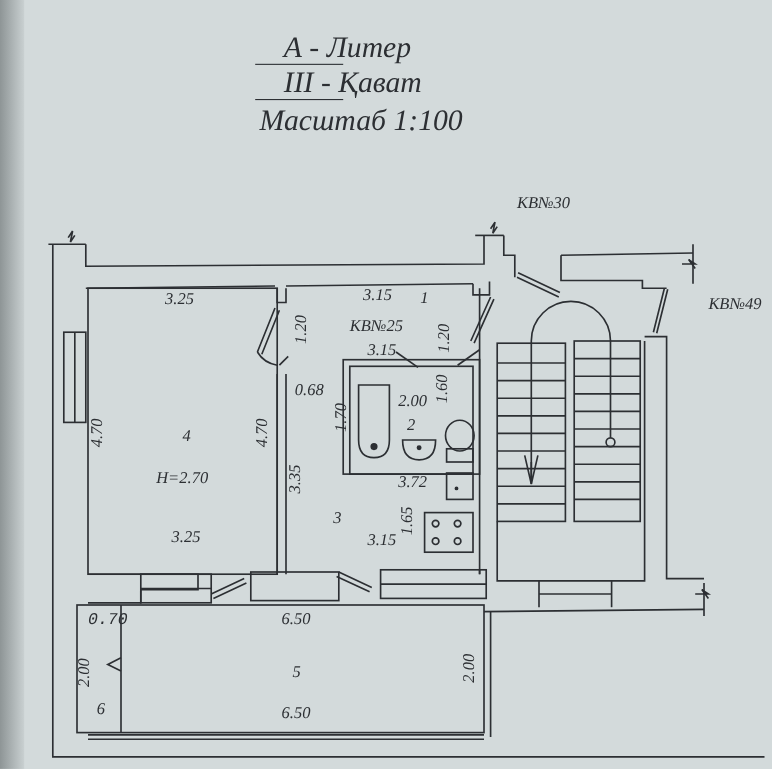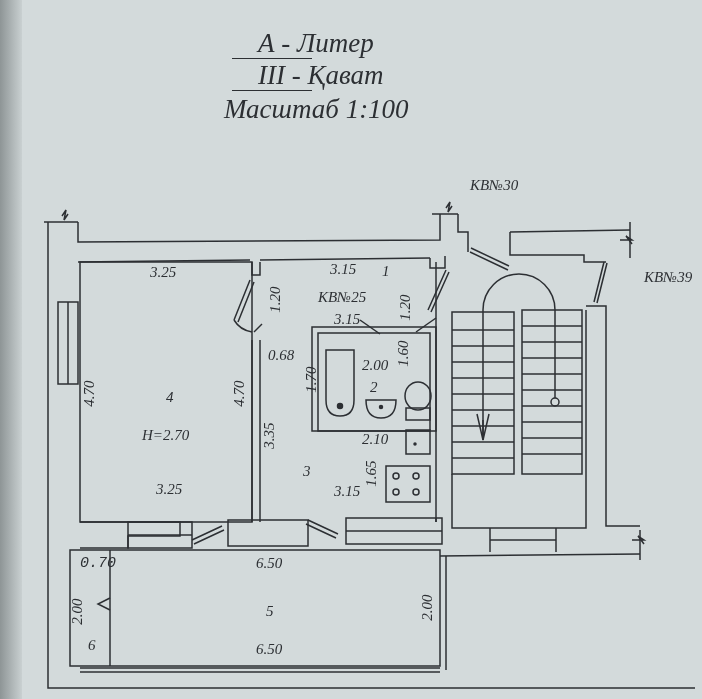--- a/index.html
+++ b/index.html
@@ -27,21 +27,21 @@
 </style>
 </head>
 <body>
 
 <div class="shade-left"></div>
 
 <div class="title" style="left:258px;top:28px;">А  - Литер</div>
 <div class="title-line" style="left:232px;top:58px;width:80px;"></div>
 <div class="title" style="left:258px;top:60px;">III - Қават</div>
 <div class="title-line" style="left:232px;top:90px;width:80px;"></div>
-<div class="title" style="left:224px;top:94px;">Масштаб 1:100</div>
+<div class="title" style="left:236px;top:94px;">Масштаб 1:100</div>
 
 <svg class="plan" width="702" height="699" viewBox="0 0 702 699" fill="none" stroke="#2c2f33" stroke-width="1.5">
 
   <g>
     <polyline points="48,222 48,688 695,688"></polyline>
     <polyline points="44,222 78,222"></polyline>
     <path d="M62,216 l4,-6 l-2,10 l4,-6"></path>
     <polyline points="78,222 78,242 440,240 440,214"></polyline>
     <polyline points="432,214 458,214"></polyline>
     <path d="M446,208 l4,-6 l-2,10 l4,-6"></path>
@@ -158,21 +158,21 @@
     <circle cx="555" cy="402" r="4"></circle>
     <path d="M477,414 l6,26 l6,-26 m-6,6 l0,20"></path>
   </g>
 
   <path d="M604,262 l-10,40 m3,1 l10,-40"></path>
 
   <path d="M470,252 l38,18 m1,-4 l-38,-18"></path>
 </svg>
 
 <div class="lbl" style="left:470px;top:178px;">КВ№30</div>
-<div class="lbl" style="left:644px;top:270px;">КВ№39</div>
+<div class="lbl" style="left:644px;top:270px;">КВ№49</div>
 <div class="lbl" style="left:318px;top:290px;">КВ№25</div>
 
 <div class="lbl" style="left:150px;top:265px;">3.25</div>
 <div class="lbl v" style="left:76px;top:386px;">4.70</div>
 <div class="lbl v" style="left:226px;top:386px;">4.70</div>
 <div class="lbl" style="left:166px;top:390px;">4</div>
 <div class="lbl" style="left:142px;top:428px;font-style:italic;">H=2.70</div>
 <div class="lbl" style="left:156px;top:482px;">3.25</div>
 
 <div class="lbl" style="left:330px;top:262px;">3.15</div>
@@ -181,21 +181,21 @@
 <div class="lbl v" style="left:392px;top:300px;">1.20</div>
 <div class="lbl" style="left:334px;top:312px;">3.15</div>
 
 <div class="lbl" style="left:268px;top:348px;">0.68</div>
 <div class="lbl v" style="left:298px;top:372px;">1.70</div>
 <div class="lbl" style="left:362px;top:358px;">2.00</div>
 <div class="lbl v" style="left:390px;top:346px;">1.60</div>
 <div class="lbl" style="left:370px;top:380px;">2</div>
 
 <div class="lbl v" style="left:256px;top:428px;">3.35</div>
-<div class="lbl" style="left:362px;top:432px;">2.10</div>
+<div class="lbl" style="left:362px;top:432px;">3.72</div>
 <div class="lbl" style="left:303px;top:464px;">3</div>
 <div class="lbl v" style="left:358px;top:466px;">1.65</div>
 <div class="lbl" style="left:334px;top:484px;">3.15</div>
 
 <div class="lbl" style="left:80px;top:556px;font-family:Liberation Mono, monospace;">0.70</div>
 <div class="lbl" style="left:256px;top:556px;">6.50</div>
 <div class="lbl v" style="left:64px;top:604px;">2.00</div>
 <div class="lbl" style="left:266px;top:604px;">5</div>
 <div class="lbl v" style="left:414px;top:600px;">2.00</div>
 <div class="lbl" style="left:88px;top:638px;">6</div>

